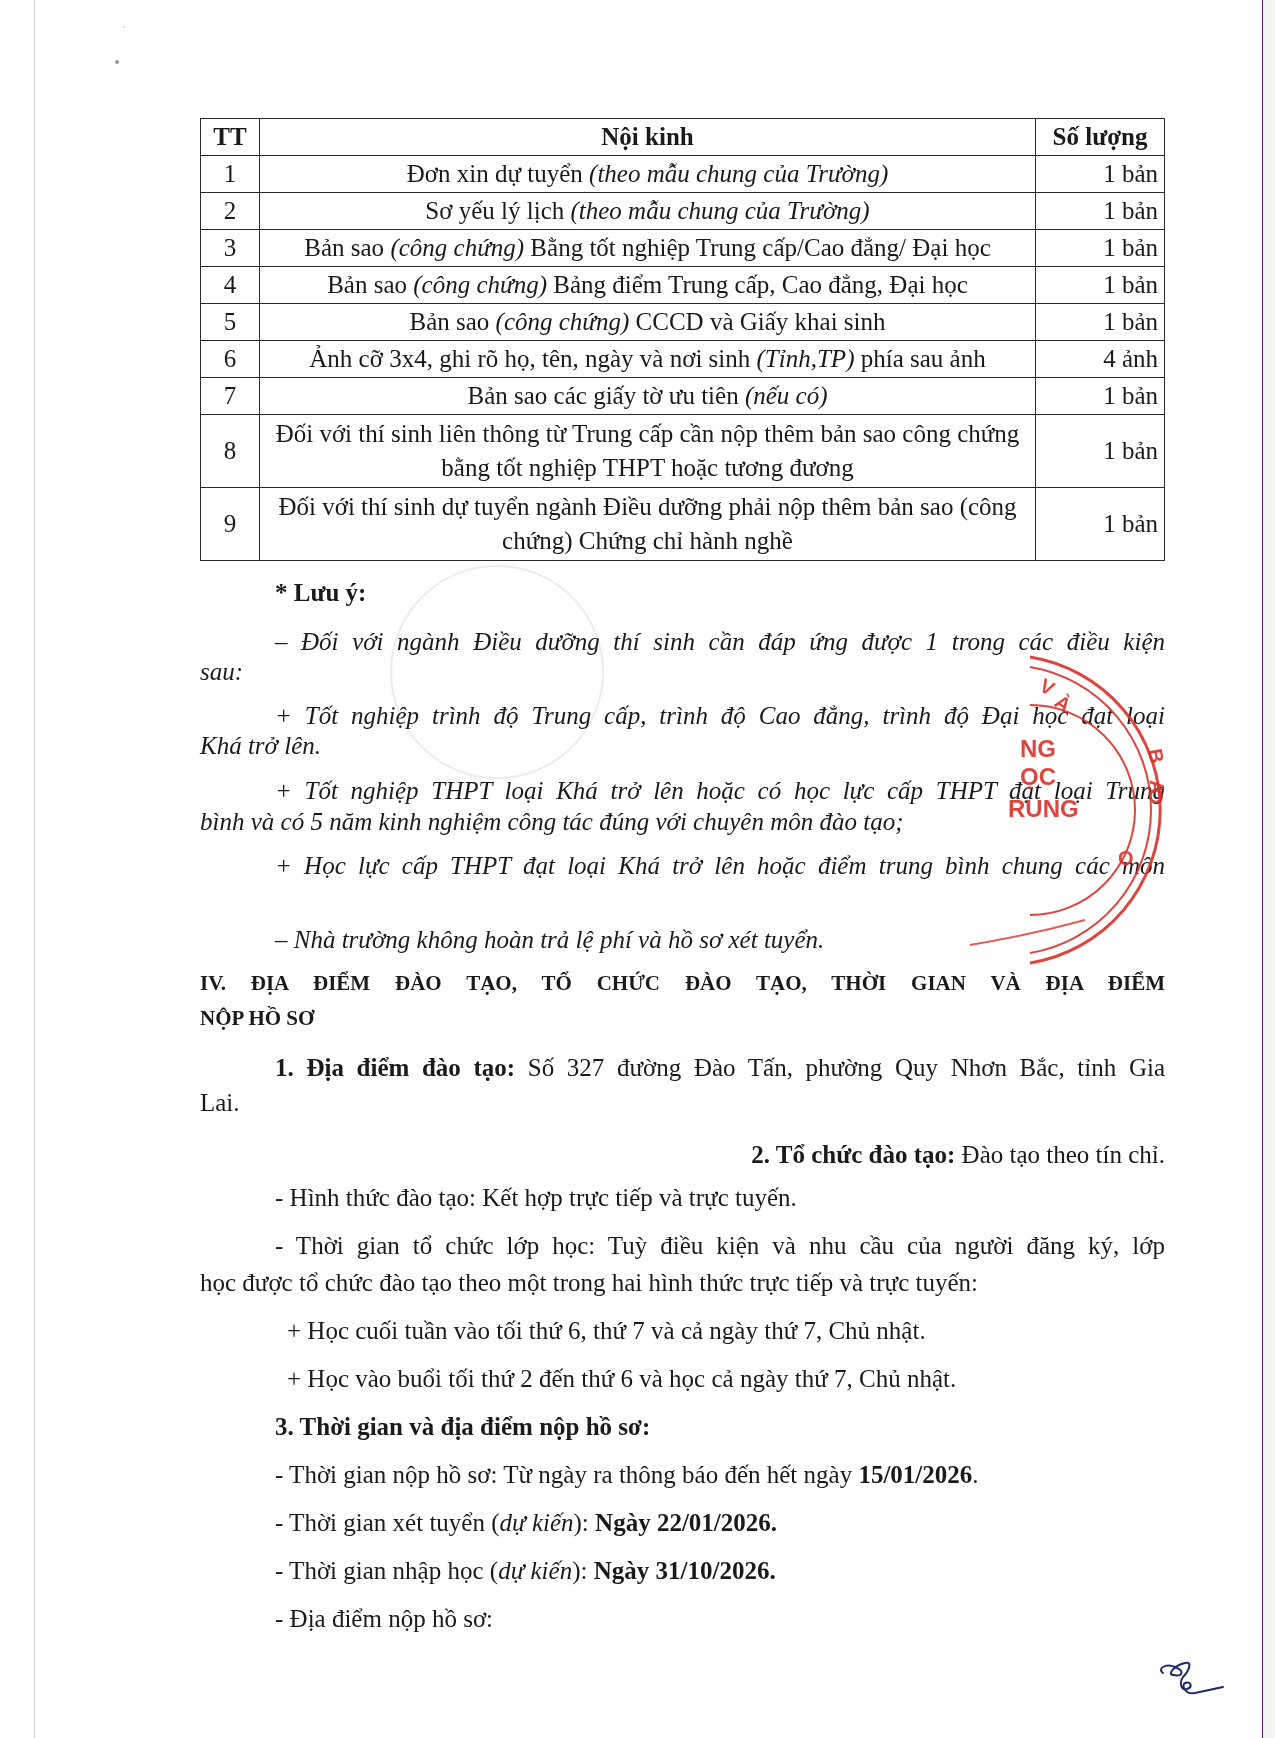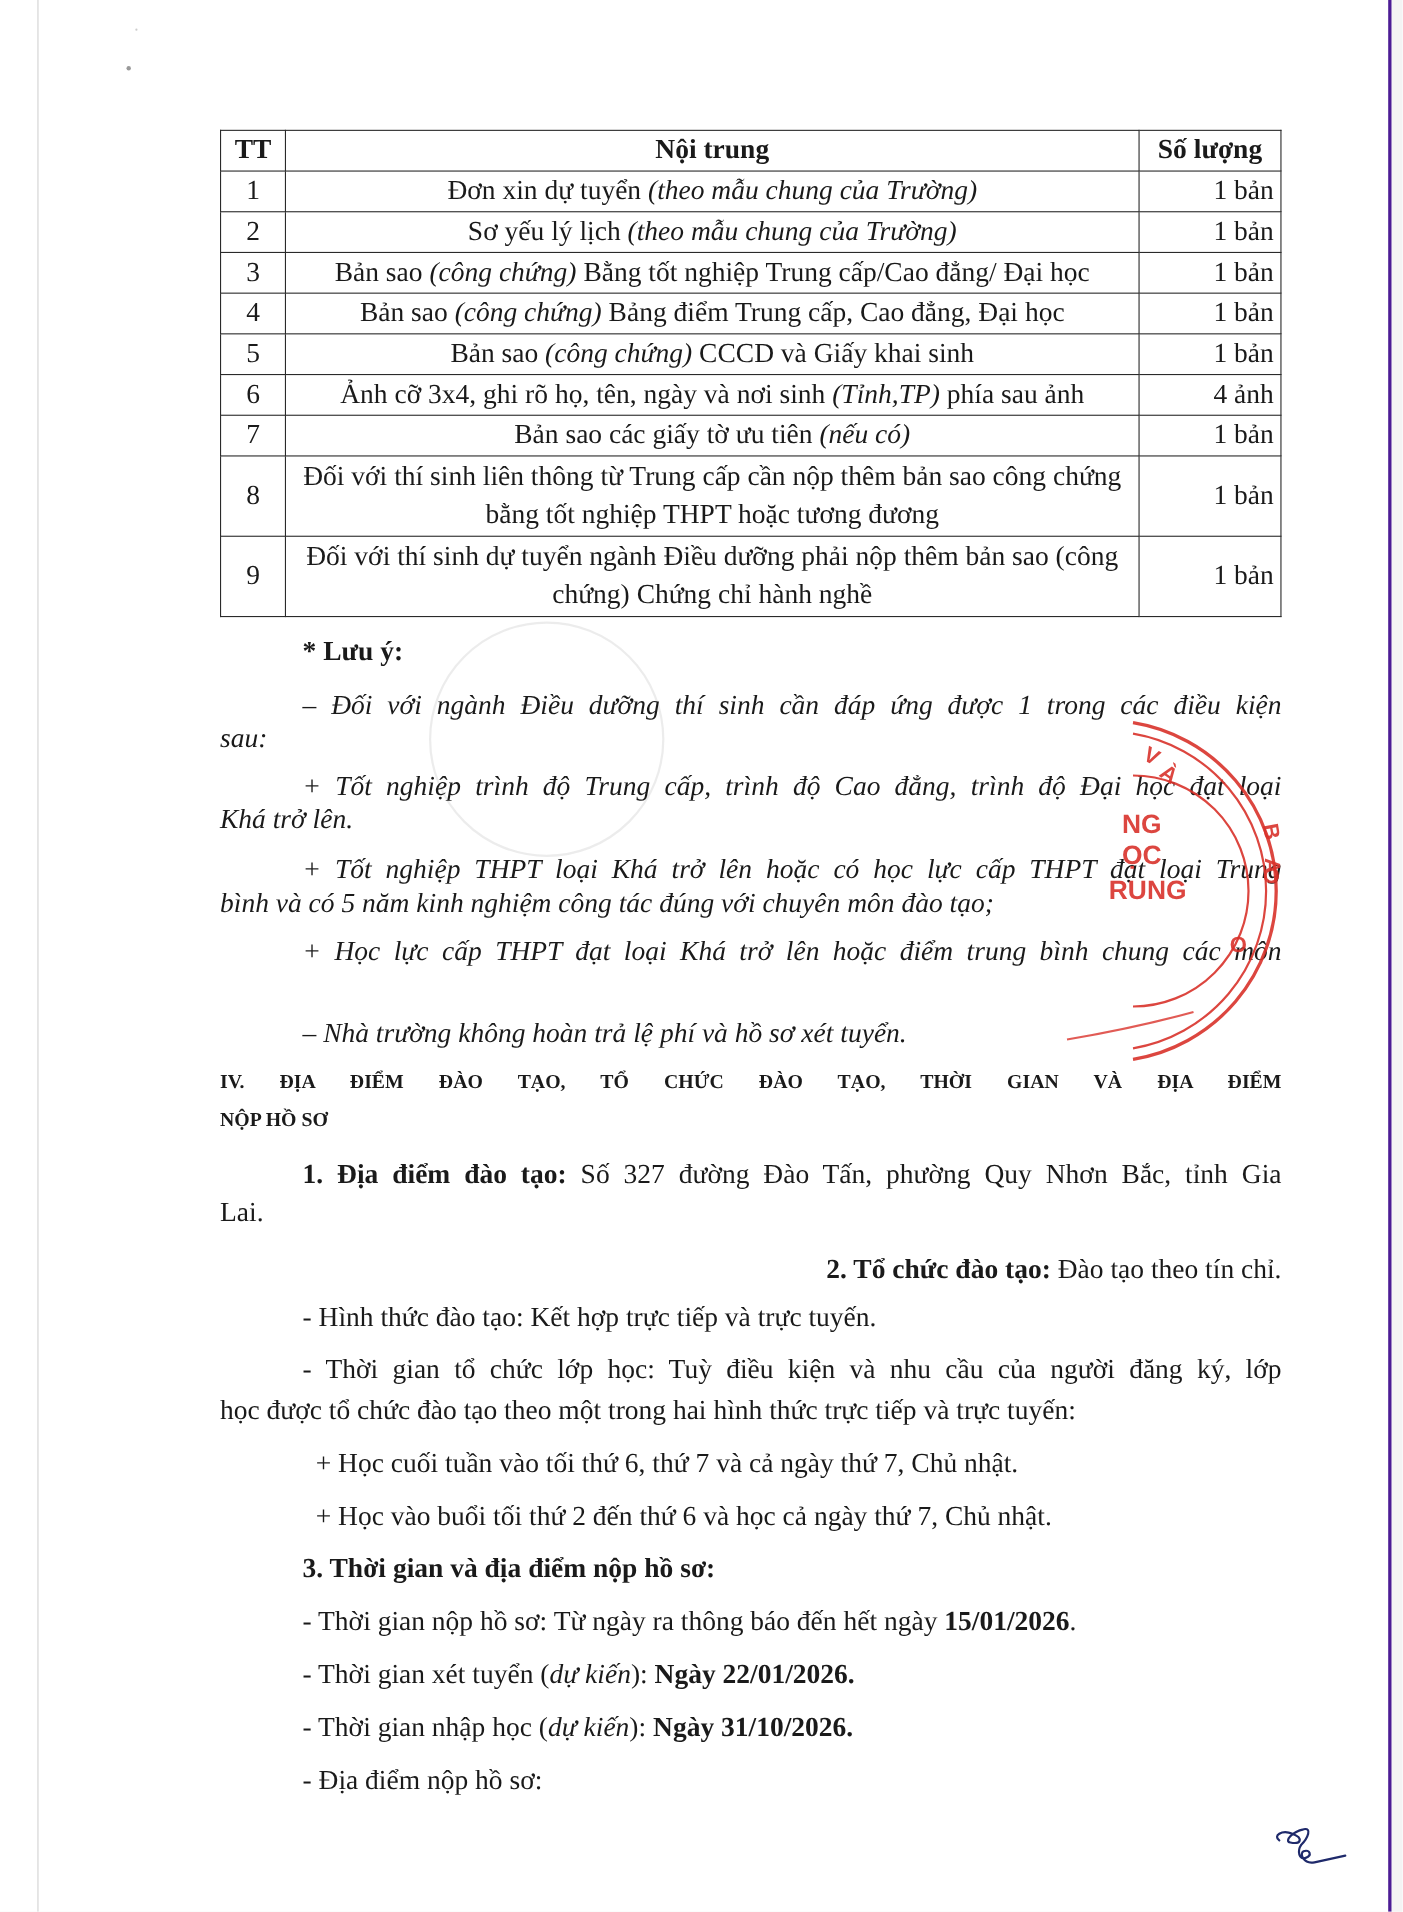--- a/index.html
+++ b/index.html
@@ -5,21 +5,21 @@
   html, body { margin: 0; padding: 0; }
   body {
     width: 1275px; height: 1738px; position: relative; overflow: hidden;
     background: #f4f4f4;
     font-family: "Liberation Serif", "DejaVu Serif", serif;
     color: #1a1a1a;
   }
   .page {
     position: absolute; left: 0; top: 0; width: 1262px; height: 1738px;
     background: #ffffff;
-    border-right: 3px solid #4c1d95;
+    border-right: 1px solid #4c1d95;
   }
   .scan-line {
     position: absolute; left: 34px; top: 0; width: 1px; height: 1738px;
     background: #d2d2d2;
   }
   .speck { position: absolute; border-radius: 50%; background: #999; }
 
   
   table.docs {
     position: absolute; left: 200px; top: 118px; width: 965px;
@@ -37,21 +37,21 @@
   .it { font-style: italic; }
   .b { font-weight: bold; }
 
   .line {
     position: absolute; left: 200px; width: 965px;
     font-size: 25px; line-height: 32px; white-space: nowrap;
   }
   .justify { text-align: justify; text-align-last: justify; }
   .ind { left: 275px; width: 890px; }
   .ind2 { left: 287px; }
-  .heading { font-weight: bold; font-size: 18px; }
+  .heading { font-weight: bold; font-size: 21px; }
 
   
   .stamp {
     position: absolute; left: 880px; top: 645px; width: 330px; height: 330px;
     pointer-events: none;
   }
   .ghost-stamp {
     position: absolute; left: 390px; top: 565px; width: 210px; height: 210px;
     border-radius: 50%; border: 2px solid rgba(200,200,200,0.35);
   }
@@ -64,21 +64,21 @@
   <div class="scan-line"></div>
   <div class="speck" style="left:115px;top:60px;width:4px;height:4px;"></div>
   <div class="speck" style="left:123px;top:26px;width:2px;height:2px;background:#ccc;"></div>
 
   <div class="ghost-stamp"></div>
 
   <table class="docs">
     <thead>
       <tr>
         <th>TT</th>
-        <th>Nội trung</th>
+        <th>Nội kinh</th>
         <th>Số lượng</th>
       </tr>
     </thead>
     <tbody id="docs-body">
         <tr class="single">
           <td class="num">1</td>
           <td class="content"><span>Đơn xin dự tuyển </span><span class="it">(theo mẫu chung của Trường)</span></td>
           <td class="qty">1 bản</td>
         </tr>
         <tr class="single">

